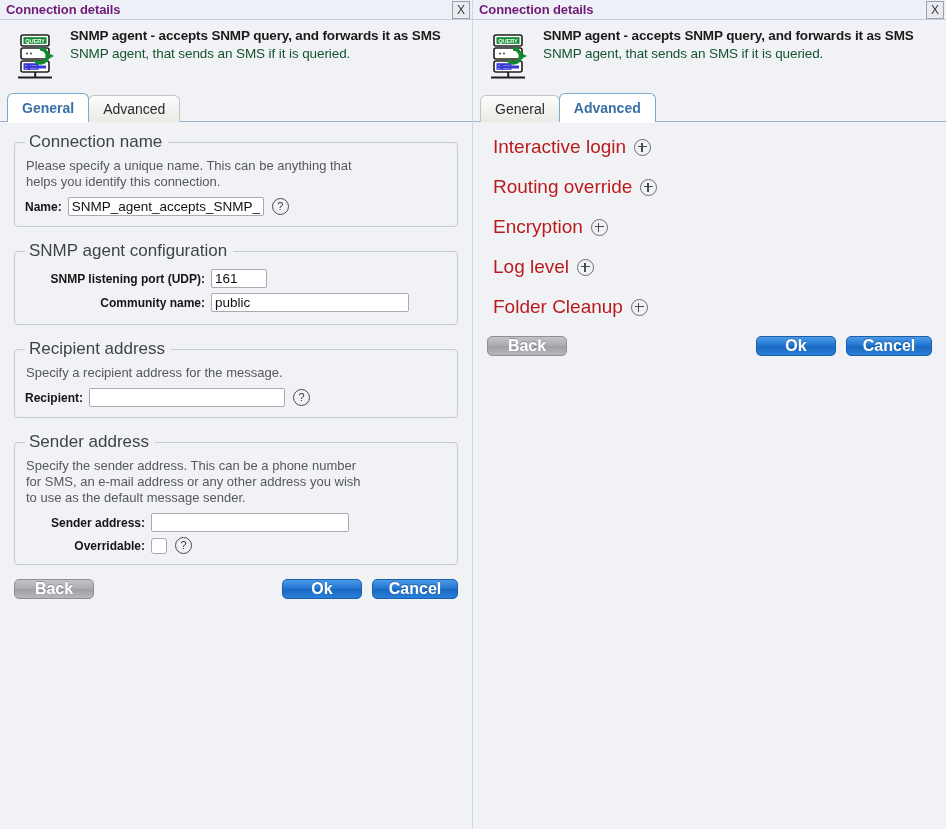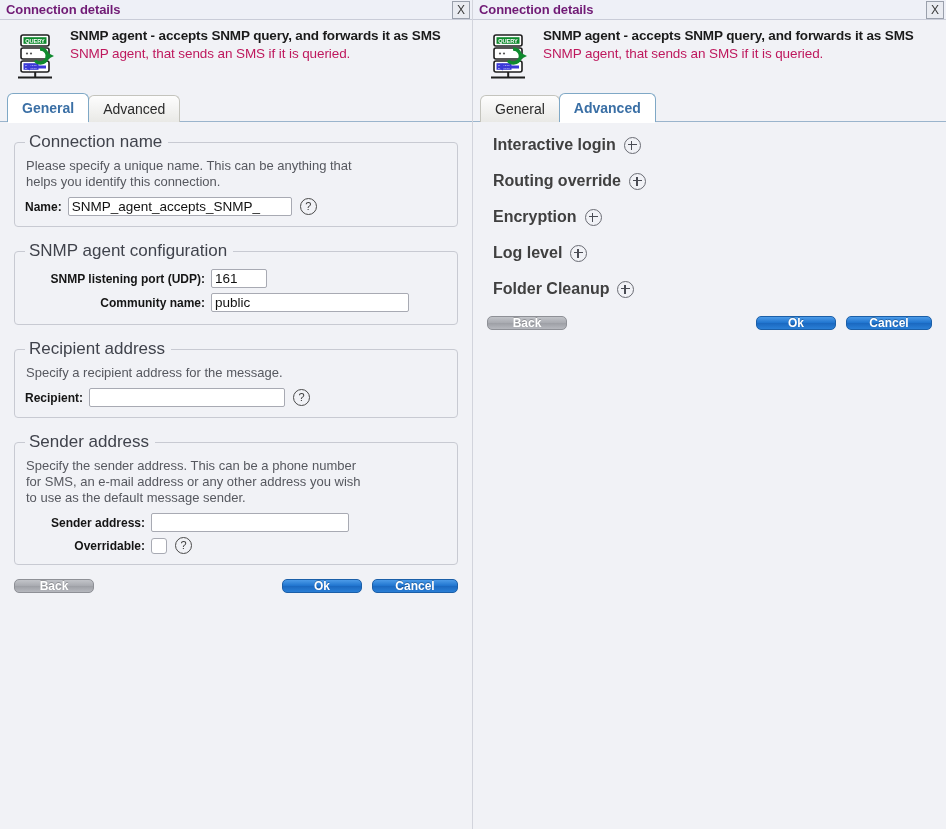--- a/index.html
+++ b/index.html
@@ -86,21 +86,21 @@
   }
   .dlg-title {
     font-size: 13.5px;
     font-weight: bold;
     color: #1a1a1a;
     white-space: nowrap;
     letter-spacing: -0.15px;
   }
   .dlg-sub {
     font-size: 13.5px;
-    color: #be185d;
+    color: #14532d;
     margin-top: 3px;
     white-space: nowrap;
     letter-spacing: -0.1px;
   }
 
   
   .tabbar {
     display: flex;
     align-items: flex-end;
     padding-left: 7px;
@@ -232,23 +232,23 @@
     padding: 14px 0 0 20px;
   }
   .adv-item {
     display: flex;
     align-items: center;
     margin-bottom: 18px;
     cursor: pointer;
     width: max-content;
   }
   .adv-label {
-    font-size: 16px;
-    color: #404040;
-    font-weight: bold;
+    font-size: 19px;
+    color: #b91c1c;
+    font-weight: normal;
   }
   .plus-icon {
     width: 15px;
     height: 15px;
     border-radius: 50%;
     border: 1.2px solid #6a6c74;
     margin-left: 8px;
     position: relative;
     flex: 0 0 15px;
   }
@@ -266,24 +266,24 @@
 
   
   .btnbar {
     display: flex;
     align-items: center;
     padding: 0 14px;
     box-sizing: border-box;
   }
   .btn {
     font-family: "Liberation Sans", sans-serif;
-    font-size: 12px;
+    font-size: 16px;
     font-weight: bold;
     color: #ffffff;
-    height: 14px;
+    height: 20px;
     border-radius: 5px;
     border: 1px solid #1b5fa8;
     background: linear-gradient(to bottom, #4c9be8 0%, #1e73ce 50%, #1a68c0 51%, #2a7fd6 100%);
     cursor: pointer;
     display: inline-flex;
     align-items: center;
     justify-content: center;
     text-shadow: 0 -1px 0 rgba(0,0,0,0.25);
   }
   .btn.grey {
@@ -344,21 +344,21 @@
       <div class="tab">Advanced</div>
     </div>
 
     <div class="panel-body">
 
       <fieldset class="group">
         <legend>Connection name</legend>
         <p class="grp-desc" style="width:330px">Please specify a unique name. This can be anything that helps you identify this connection.</p>
         <div class="field-row">
           <span class="field-label" style="margin-right:6px">Name:</span>
-          <input class="txt" style="width: 224px;" type="text" value="SNMP_agent_accepts_SNMP_">
+          <input class="txt" style="width: 196px;" type="text" value="SNMP_agent_accepts_SNMP_">
           <span class="help-icon">?</span>
         </div>
       </fieldset>
 
       <fieldset class="group" style="padding-bottom:12px">
         <legend>SNMP agent configuration</legend>
         <div class="field-row" style="margin-top:2px">
           <span class="field-label rightal" style="width:180px;margin-right:6px">SNMP listening port (UDP):</span>
           <input class="txt" style="width: 56px;" type="text" value="161">
         </div>

